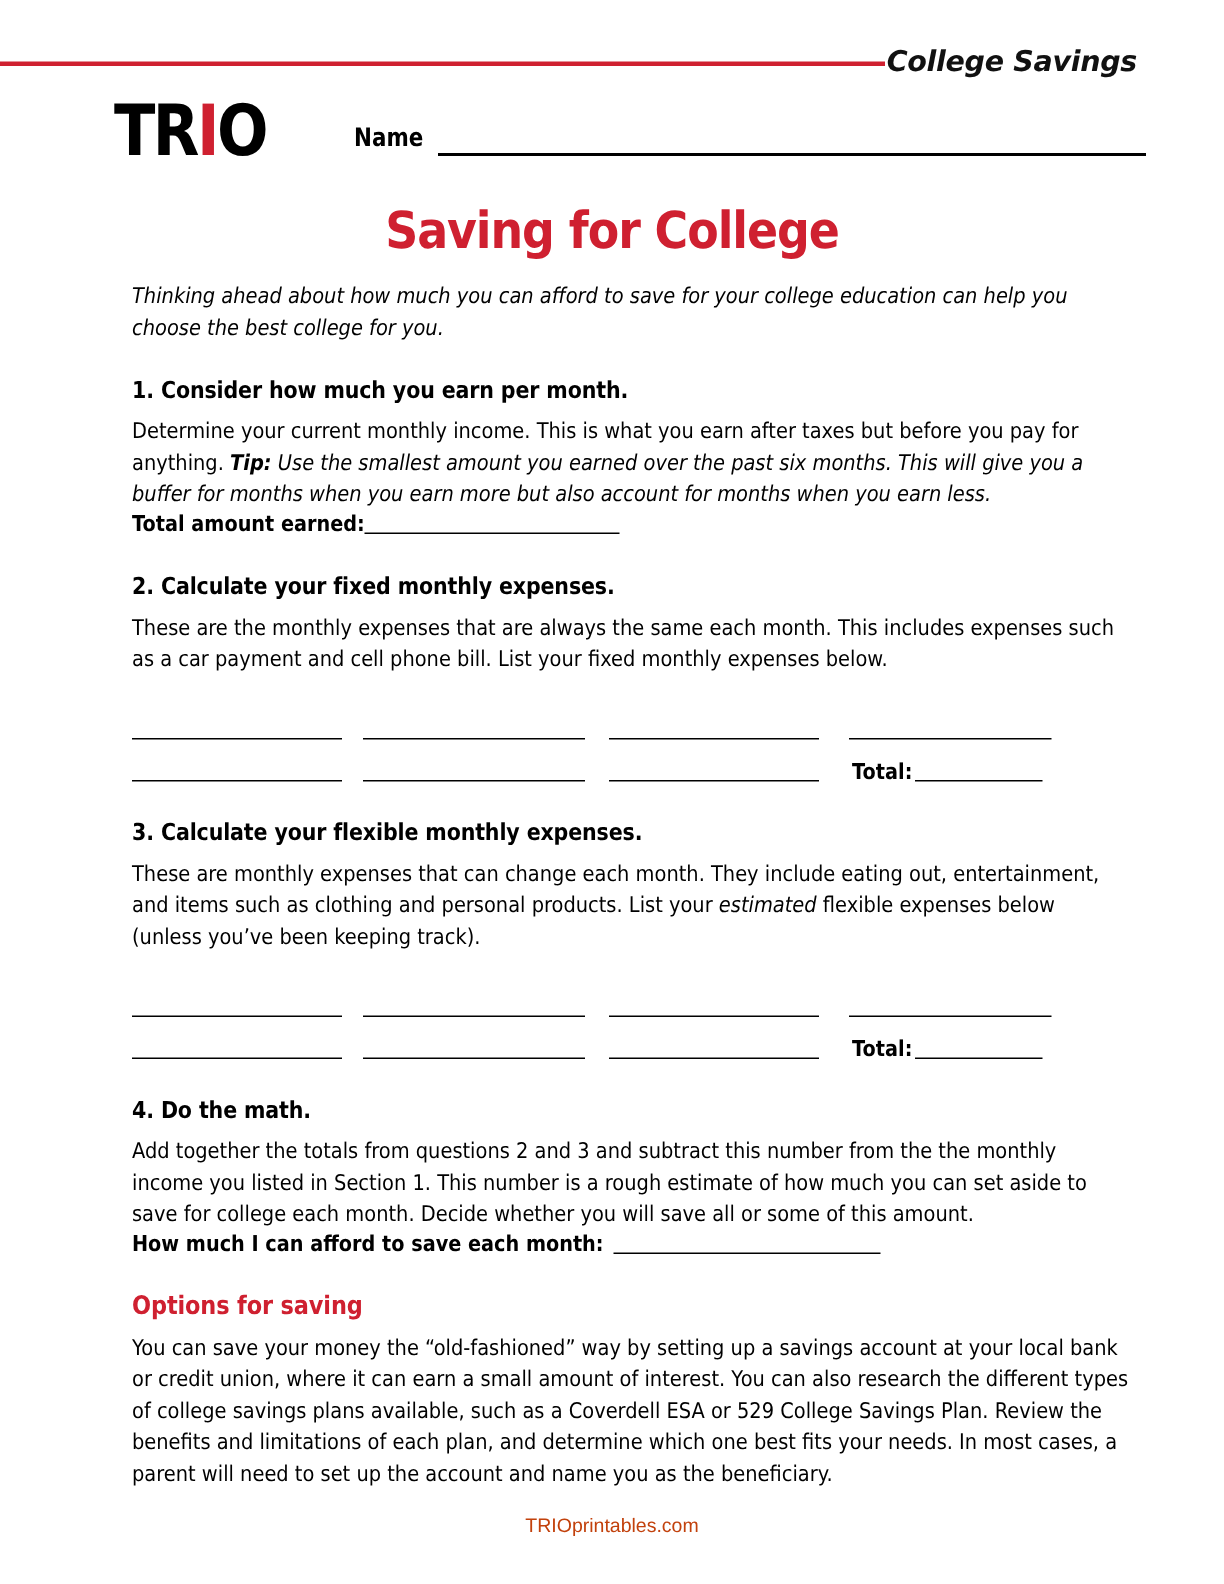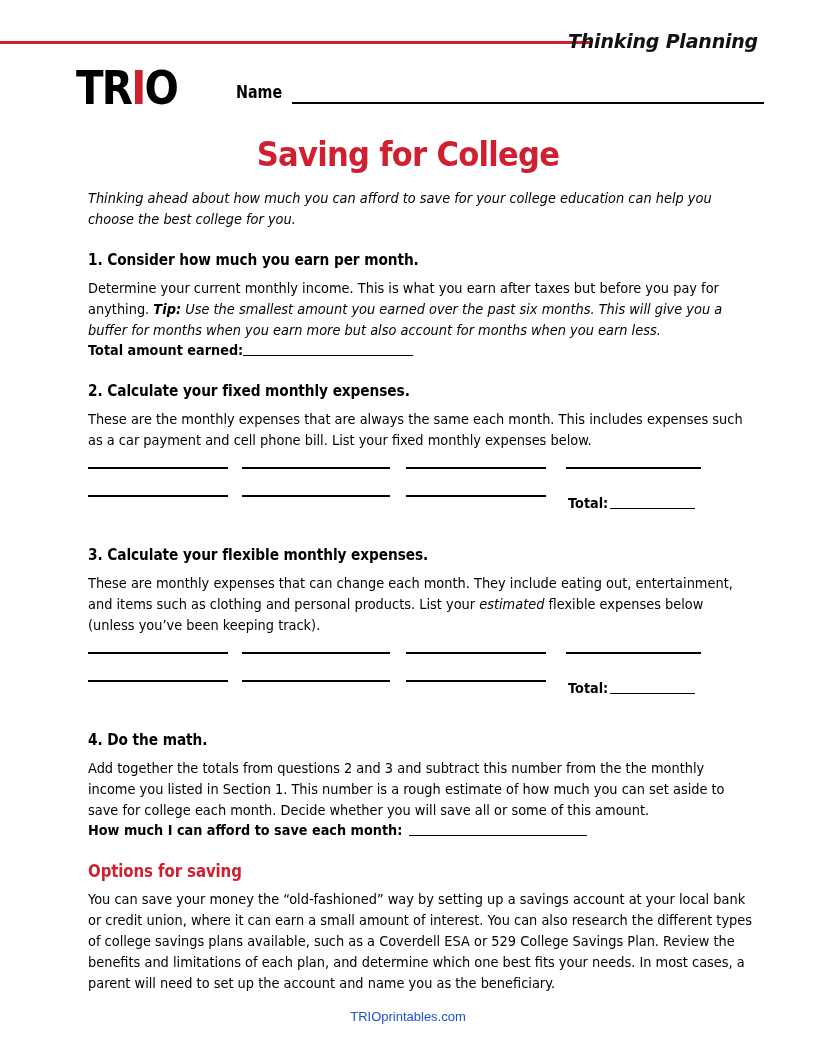--- a/index.html
+++ b/index.html
@@ -174,21 +174,21 @@
     display: inline-block;
     margin-bottom: 3px;
   }
 
   
   .blank-grid {
     margin-top: 16px;
   }
   .blank-line-row {
     display: flex;
-    align-items: flex-start;
+    align-items: flex-end;
     height: 28px;
   }
   .blank-line {
     height: 1.5px;
     background: #000000;
     margin-bottom: 2px;
   }
   .total-box {
     display: flex;
     align-items: flex-end;
@@ -208,31 +208,31 @@
 
   
   .footer {
     position: absolute;
     bottom: 32px;
     left: 0;
     width: 816px;
     text-align: center;
     font-family: "Liberation Sans", sans-serif;
     font-size: 13px;
-    color: #1d4ed8;
+    color: #c2410c;
   }
 </style>
 </head>
 <body>
 
 <div id="page">
 
   <div class="header-band">
     <div class="header-rule"></div>
-    <div class="header-kicker">Thinking Planning</div>
+    <div class="header-kicker">College Savings</div>
   </div>
 
   <div class="logo-row">
     <div class="trio-logo">
       <span class="tr">TR</span><span class="i">I</span><span class="o">O</span>
     </div>
     <div class="name-label">Name</div>
     <div class="name-rule"></div>
   </div>
 

